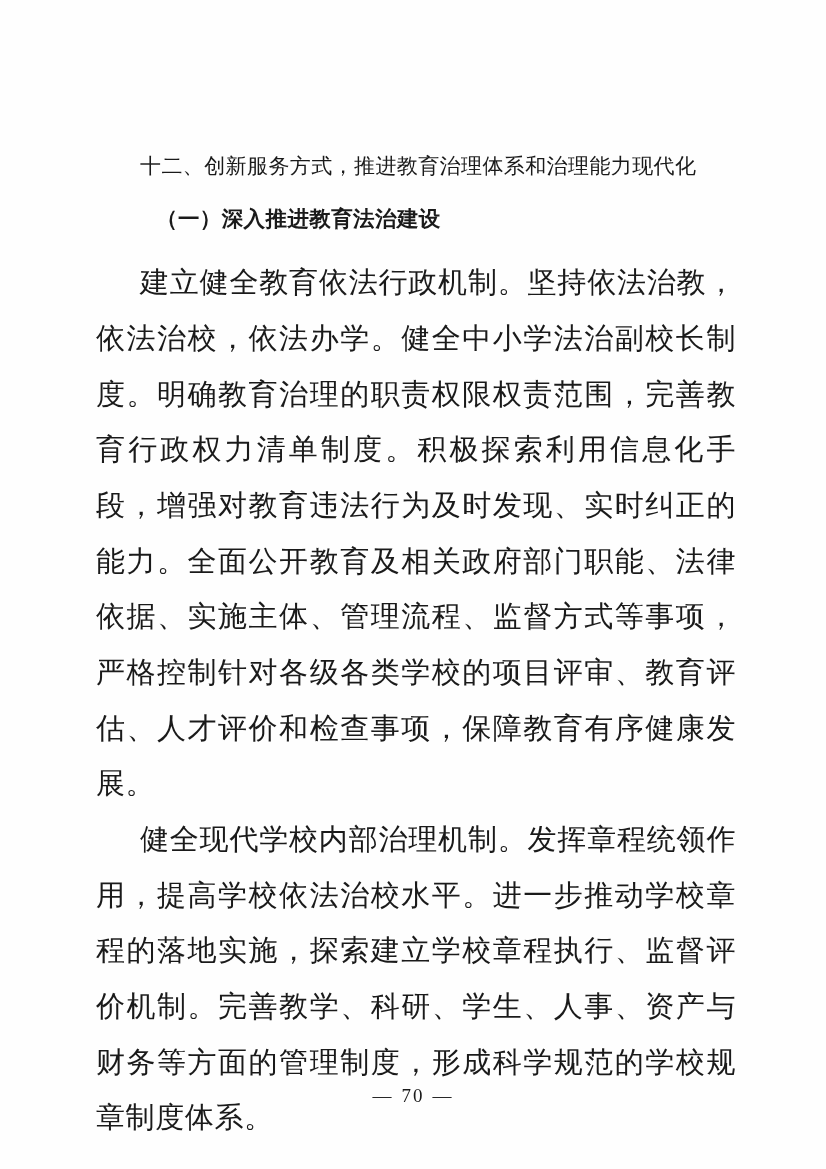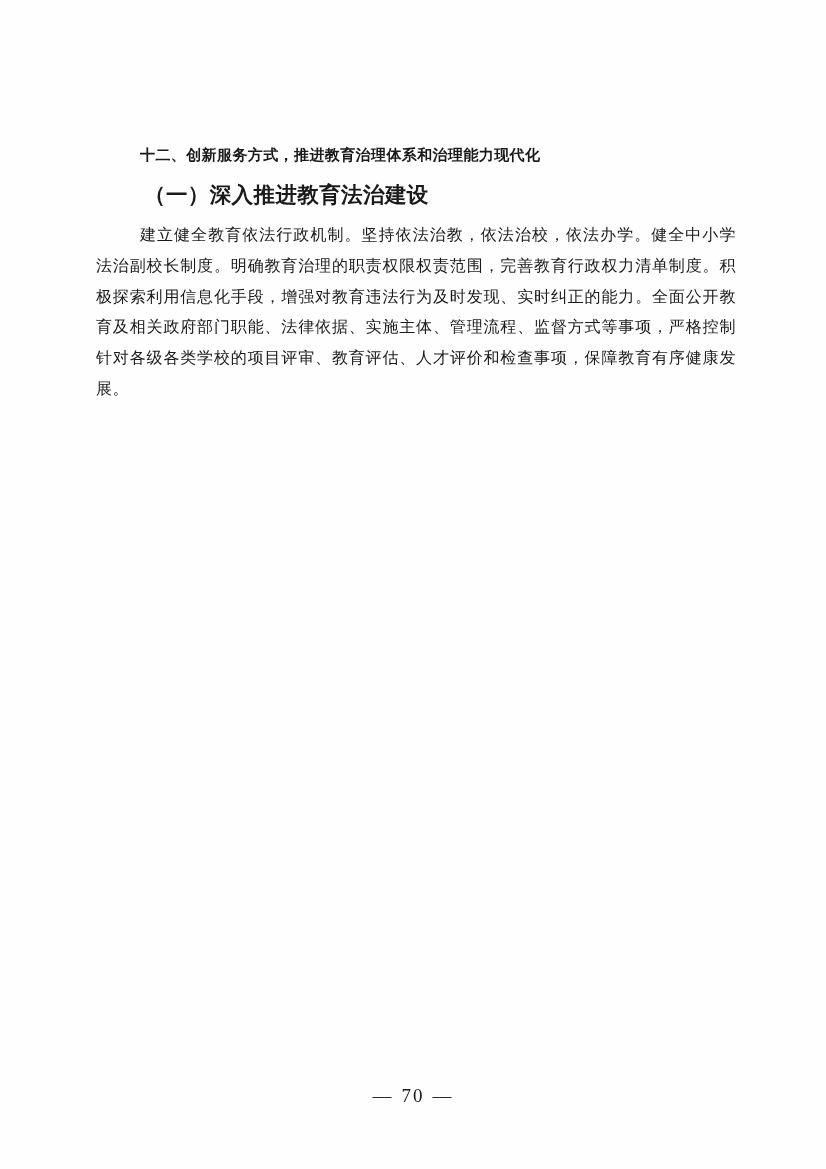--- a/index.html
+++ b/index.html
@@ -19,41 +19,41 @@
     box-sizing: border-box;
     overflow: hidden;
   }
   .content {
     position: absolute;
     left: 96px;
     top: 140px;
     width: 640px;
   }
   .doc-heading {
-    font-size: 15px;
-    font-weight: bold;
+    font-size: 21px;
+    font-weight: normal;
     line-height: 1.55;
     letter-spacing: 0.4px;
     color: #1a1a1a;
     text-indent: 0;
-    margin: 4px 0 8px 0;
+    margin: 10px 0 8px 0;
     padding-left: 44px;
     text-align: justify;
   }
   .doc-subheading {
     font-size: 21.5px;
     font-weight: bold;
     line-height: 1.9;
     letter-spacing: 0.4px;
     color: #1a1a1a;
-    margin: 4px;
+    margin: 16px;
     padding-left: 44px;
   }
   .doc-para {
-    font-size: 16px;
+    font-size: 29px;
     line-height: 1.92;
     letter-spacing: 0.6px;
     color: #1a1a1a;
     margin: 0;
     text-indent: 44px;
     text-align: justify;
     text-justify: inter-ideograph;
   }
   .page-number {
     position: absolute;
@@ -70,17 +70,18 @@
   }
 </style>
 </head>
 <body>
 
 <div class="page">
   <div class="content">
     <h1 class="doc-heading">十二、创新服务方式，推进教育治理体系和治理能力现代化</h1>
     <h2 class="doc-subheading">（一）深入推进教育法治建设</h2>
     <p class="doc-para">建立健全教育依法行政机制。坚持依法治教，依法治校，依法办学。健全中小学法治副校长制度。明确教育治理的职责权限权责范围，完善教育行政权力清单制度。积极探索利用信息化手段，增强对教育违法行为及时发现、实时纠正的能力。全面公开教育及相关政府部门职能、法律依据、实施主体、管理流程、监督方式等事项，严格控制针对各级各类学校的项目评审、教育评估、人才评价和检查事项，保障教育有序健康发展。</p>
+    <p class="doc-para">健全现代学校内部治理机制。发挥章程统领作用，提高学校依法治校水平。进一步推动学校章程的落地实施，探索建立学校章程执行、监督评价机制。完善教学、科研、学生、人事、资产与财务等方面的管理制度，形成科学规范的学校规章制度体系。</p>
   </div>
   <div class="page-number">
     <span>—</span><span class="dash">70</span><span>—</span>
   </div>
 </div>
 
 </body></html>

